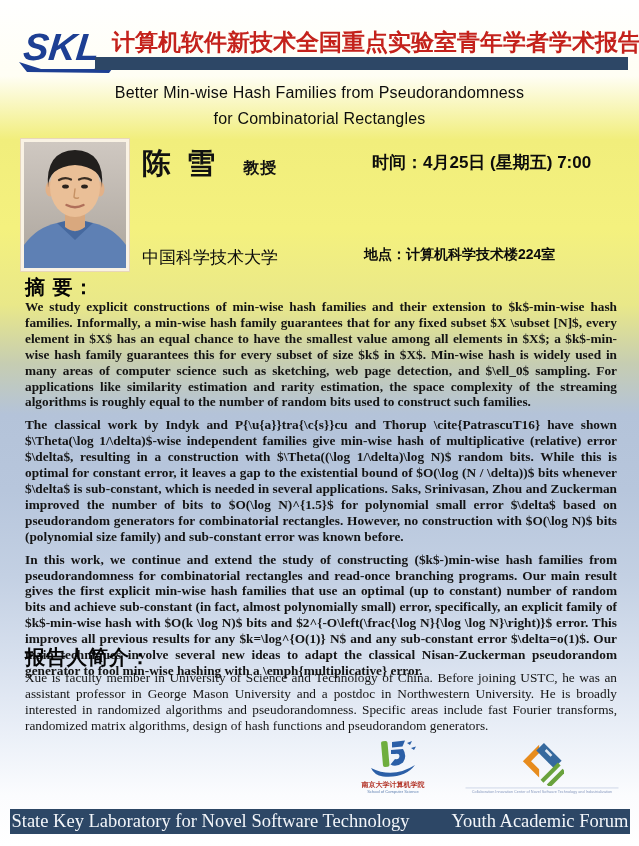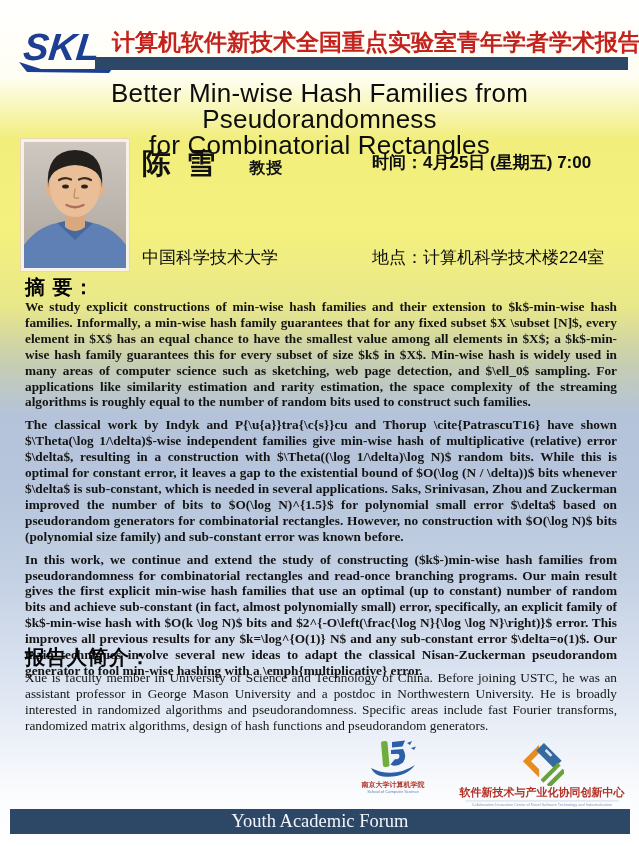--- a/index.html
+++ b/index.html
@@ -16,33 +16,33 @@
 
   
   .skl-logo { left:18px; top:24px; width:106px; height:50px; }
   .banner { left:112px; top:27px; width:516px; height:30px;
     display:flex; align-items:center; justify-content:space-between;
     font-size:23px; font-weight:bold; color:#c4221c; white-space:nowrap; }
   .navy-bar { left:95px; top:57px; width:533px; height:13px; background:#2d4766; }
 
   
   .talk-title { left:0; top:80px; width:639px; text-align:center;
-    font-size:26px; line-height:26px; color:#0d0d0d; letter-spacing:0.2px; }
+    font-size:16px; line-height:26px; color:#0d0d0d; letter-spacing:0.2px; }
 
   
   .photo-frame { left:20px; top:138px; width:110px; height:134px;
     background:#f9f2e4; border:1px solid #e8d7b8; padding:3px; }
   .photo-frame svg { display:block; width:102px; height:126px; }
   .speaker-name { left:142px; top:144px; font-size:29px; font-weight:bold;
     color:#111; letter-spacing:4px; font-family:"Liberation Serif", serif; }
   .speaker-degree { font-size:16px; font-weight:bold; letter-spacing:1px;
-    font-family:"Liberation Sans", sans-serif; margin-left:30px; }
+    font-family:"Liberation Sans", sans-serif; margin-left:24px; }
   .time-label { left:372px; top:151px; font-size:17px; font-weight:bold; color:#0c0c0c; }
   .affiliation { left:142px; top:246px; font-size:17px; font-weight:normal; color:#0c0c0c; }
-  .location-label { left:372px; top:246px; font-size:17px; font-weight:normal; color:#0c0c0c; }
+  .location-label { left:364px; top:246px; font-size:14px; font-weight:bold; color:#0c0c0c; }
 
   
   .sec-heading { font-size:20px; font-weight:bold; color:#050505; letter-spacing:1px; }
   .abstract-head { left:25px; top:274px; }
   .abstract-body { left:25px; top:299px; width:592px; }
   .serif-text { font-family:"Liberation Serif", serif; font-size:13.3px;
     line-height:15.9px; text-align:justify; color:#141414; }
   .abstract-body p { margin-bottom:7px;font-weight:bold; }
   .bio-head { left:25px; top:644px; }
   .bio-body { left:25px; top:670px; width:592px; }
@@ -147,21 +147,21 @@
   </div>
 
   <div class="abs cic-logo-block">
     <svg width="44" height="44" viewBox="0 0 46 46">
       <path d="M20,3 L3,20 L20,37 L20,28.5 L11.5,20 L20,11.5 Z" fill="#e78c1e"></path>
       <path d="M25,1 L43.5,19.5 L35.5,27.5 L17,9 Z" fill="#36699e"></path>
       <path d="M26.5,6.5 L37.5,17.5 L34,21 L23,10 Z" fill="#ffffff" opacity="0.85" transform="scale(0.55) translate(24 7)"></path>
       <path d="M21.5,39.5 L39.5,21.5 L42.5,24.5 L24.5,42.5 Z" fill="#69a23c"></path>
       <path d="M28,44.5 L44.5,28 L46,29.5 L46,33 L33,46 L29.5,46 Z" fill="#69a23c"></path>
     </svg>
-    <div class="cic-cn">软件新技术与产业化协同创新中心</div>
     <div class="cic-en">Collaboration Innovation Center of Novel Software Technology and Industrialization</div>
   </div>
 
   <div class="abs footer-bar">
+    <span>State Key Laboratory for Novel Software Technology</span>
     <span>Youth  Academic Forum</span>
   </div>
 
 </div>
 
 </body></html>

